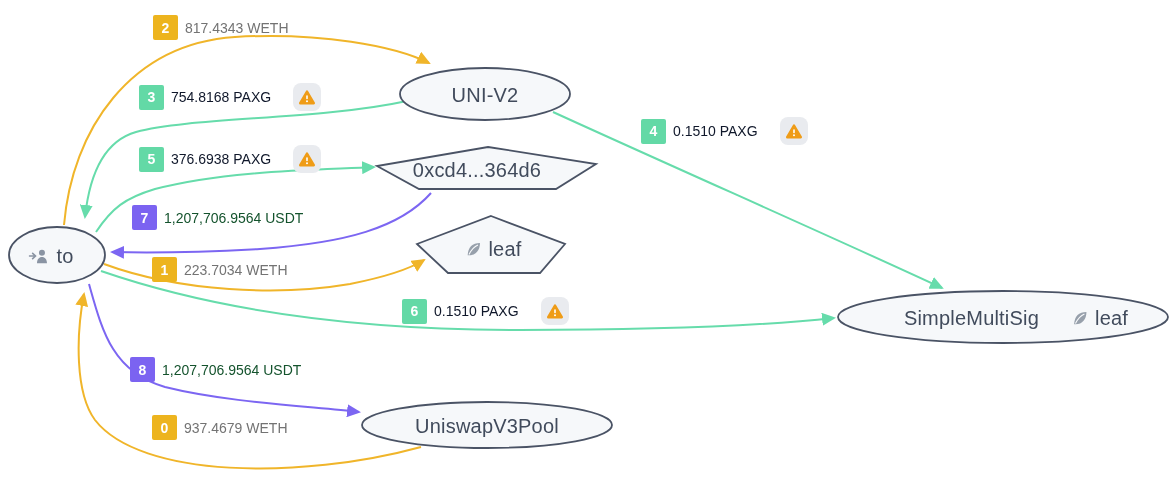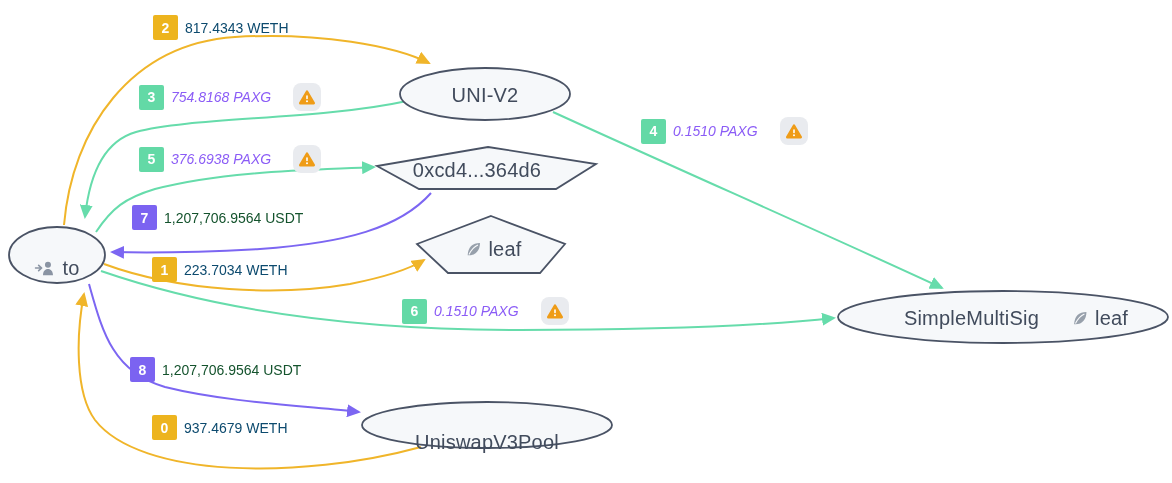--- a/index.html
+++ b/index.html
@@ -15,22 +15,22 @@
   }
   .edge-label{
     position:absolute;display:flex;align-items:center;white-space:nowrap;
     font-size:14px;
   }
   .badge{
     width:25px;height:25px;display:flex;align-items:center;justify-content:center;
     color:#ffffff;font-weight:700;font-size:14px;border-radius:2px;flex:0 0 auto;
   }
   .amount{margin-left:7px;}
-  .badge.orange{background:#edb41e;} .amount.orange{color:#0c4a6e;}
-  .badge.green{background:#63d9a6;} .amount.green{color:#8b5cf6;font-style:italic;}
+  .badge.orange{background:#edb41e;} .amount.orange{color:#737373;}
+  .badge.green{background:#63d9a6;} .amount.green{color:#0f172a;}
   .badge.purple{background:#7b63f1;} .amount.purple{color:#14532d;}
   .warn{
     width:28px;height:28px;margin-left:22px;border-radius:8px;background:#e9ebef;
     display:flex;align-items:center;justify-content:center;flex:0 0 auto;
   }
   .sub-tag{display:flex;align-items:center;gap:6px;margin-left:26px;}
 </style>
 </head>
 <body>
 
@@ -60,21 +60,21 @@
     <path d="M 89,284 C 102,330 112,372 165,387 C 225,402 305,406 359,412" fill="none" stroke="#7c66f2" stroke-width="2" marker-end="url(#m-purple)"></path>
 
     <ellipse cx="57" cy="255" rx="48" ry="28" fill="#f6f8fa" stroke="#4a5365" stroke-width="1.8"></ellipse>
     <ellipse cx="485" cy="94" rx="85" ry="26" fill="#f6f8fa" stroke="#4a5365" stroke-width="1.8"></ellipse>
     <polygon points="488,147 596,164 556,189 419,189 377,166" fill="#f6f8fa" stroke="#4a5365" stroke-width="1.8"></polygon>
     <polygon points="491,216 565,244 540,273 448,273 417,244" fill="#f6f8fa" stroke="#4a5365" stroke-width="1.8"></polygon>
     <ellipse cx="1003" cy="317" rx="165" ry="26" fill="#f6f8fa" stroke="#4a5365" stroke-width="1.8"></ellipse>
     <ellipse cx="487" cy="425" rx="125" ry="23" fill="#f6f8fa" stroke="#4a5365" stroke-width="1.8"></ellipse>
   </svg>
 
-  <div class="node-label" style="left:57px;top:256px;margin-top:12px;">
+  <div class="node-label" style="left:51px;top:256px;">
     <span style="display:flex;">
       <svg width="22" height="15" viewBox="0 0 22 15">
         <path d="M1 7.5 H7 M4.2 4.8 L7.2 7.5 L4.2 10.2" stroke="#8a94a3" stroke-width="1.6" fill="none" stroke-linecap="round" stroke-linejoin="round"></path>
         <circle cx="13.5" cy="4.2" r="3" fill="#8a94a3"></circle>
         <path d="M8.5 15 C8.5 10.8 10.6 8.6 13.5 8.6 C16.4 8.6 18.5 10.8 18.5 15 Z" fill="#8a94a3"></path>
       </svg>
     </span>
     <span>to</span>
   </div>
 
@@ -102,21 +102,21 @@
       <span style="display:flex;">
         <svg width="18" height="18" viewBox="0 0 18 18">
           <path d="M15.5 2.5 C8 2.5 3.5 6.5 3.2 14.8 C11 15.5 15.5 10 15.5 2.5 Z" fill="#97a0ab"></path>
           <path d="M4.5 14 C7 9 10 6 13.5 4.5" stroke="#f6f8fa" stroke-width="1.2" fill="none"></path>
         </svg>
       </span>
       <span>leaf</span>
     </span>
   </div>
 
-  <div class="node-label" style="left:487px;top:442px;">
+  <div class="node-label" style="left:487px;top:426px;">
     <span>UniswapV3Pool</span>
   </div>
 
   <div class="edge-label" style="left:153px;top:15px;">
     <span class="badge orange">2</span>
     <span class="amount orange">817.4343 WETH</span>
   </div>
 
   <div class="edge-label" style="left:139px;top:83px;">
     <span class="badge green">3</span>

